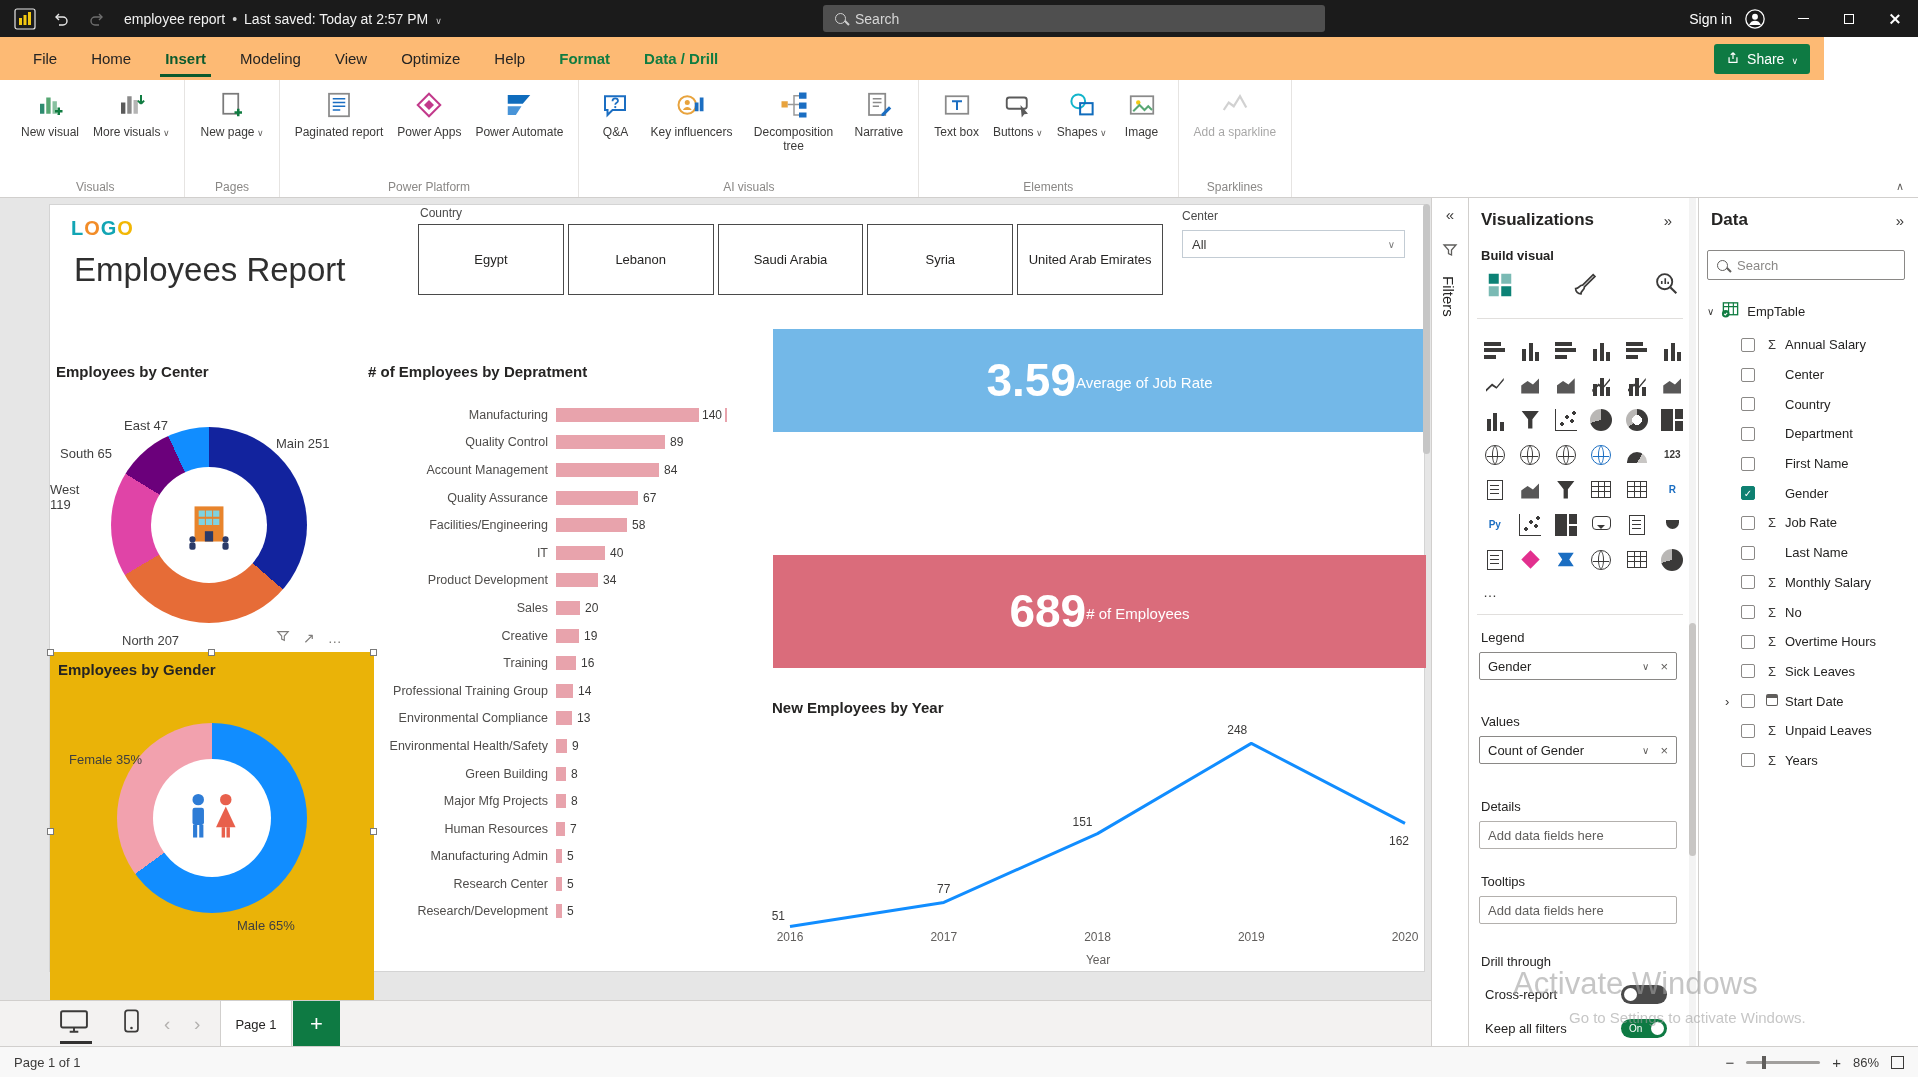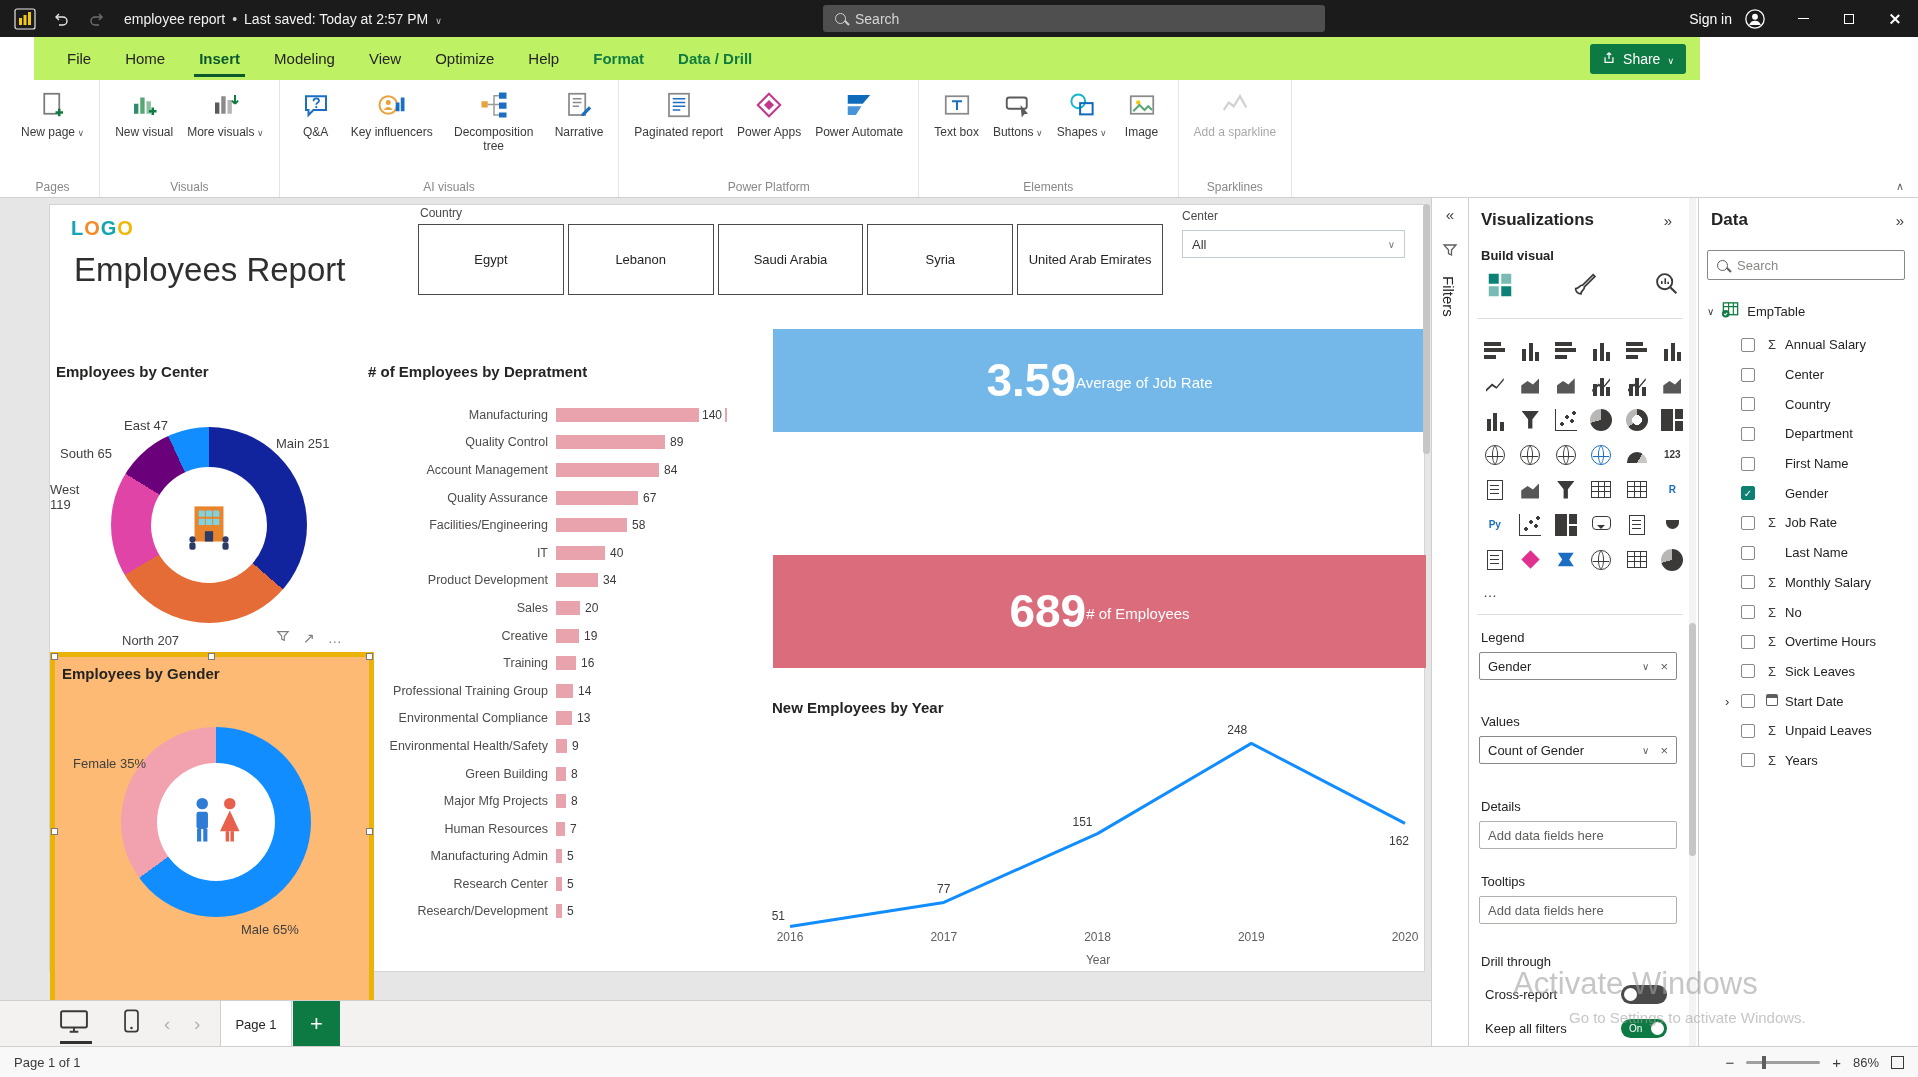--- a/index.html
+++ b/index.html
@@ -22,21 +22,21 @@
   #tb-right .signin { color:#fff; font-size:14px; }
   .winbtns { position:absolute; right:0; top:0; height:37px; display:flex; }
   .winbtn { width:46px; height:37px; display:flex; align-items:center; justify-content:center; }
   .ic-min { width:11px; height:1.5px; background:#fff; }
   .ic-max { width:10px; height:10px; border:1.4px solid #fff; }
   .ic-close { position:relative; width:12px; height:12px; }
   .ic-close::before, .ic-close::after { content:""; position:absolute; left:5px; top:0; width:1.5px; height:12px; background:#fff; }
   .ic-close::before { transform:rotate(45deg); } .ic-close::after { transform:rotate(-45deg); }
 
   
-  #menubar { position:absolute; left:0; top:37px; width:1666px; height:43px; background:#bef264;margin-left:34px; }
+  #menubar { position:absolute; left:0; top:37px; width:1824px; height:43px; background:#fdba74; }
   #menu-items { position:absolute; left:16px; top:0; height:43px; display:flex; }
   .menu-item { padding:0 17px; height:43px; display:flex; align-items:center; font-size:15px; color:#252423; position:relative; cursor:default; }
   .menu-item.active { color:#0b5a2d; font-weight:bold; }
   .menu-item.active::after { content:""; position:absolute; left:12px; right:12px; bottom:3px; height:3px; background:#0b5a2d; }
   .menu-item.accent { color:#107C41; font-weight:bold; }
   #share-btn { position:absolute; right:14px; top:7px; height:30px; background:#0e7a43; border:none; border-radius:3px; color:#fff; font-size:14px; display:flex; align-items:center; gap:7px; padding:0 12px; font-family:inherit; }
   #share-btn .caret::before { content:"∨"; font-size:9px; }
 
   
   #ribbon { position:absolute; left:0; top:80px; width:1918px; height:118px; background:#fff; border-bottom:1px solid #d1cfcd; }
@@ -70,21 +70,21 @@
   .slicer-btn { flex:1; background:#fff; border:1px solid #4a4a4a; font-size:13px; color:#252423; display:flex; align-items:center; justify-content:center; text-align:center; padding:0 10px; font-family:inherit; }
   #center-label { position:absolute; left:1132px; top:4px; font-size:12px; color:#4a4a4a; }
   #center-dd { position:absolute; left:1132px; top:25px; width:223px; height:28px; background:#fff; border:1px solid #c3ccd4; display:flex; align-items:center; padding:0 9px; font-size:13px; color:#3b3a39; }
   #center-dd .caret { margin-left:auto; color:#7a7a7a; font-size:10px; } #center-dd .caret::before { content:"∨"; }
 
   .donut { position:relative; border-radius:50%; }
   .donut .hole { position:absolute; background:#fff; border-radius:50%; display:flex; align-items:center; justify-content:center; }
   .chart-lbl { position:absolute; font-size:13px; color:#3f3f3f; line-height:1.15; }
   #cv-toolbar { position:absolute; left:226px; top:274px; display:flex; gap:13px; color:#7f7d7b; font-size:14px; align-items:center; }
 
-  #gender-visual { position:absolute; left:0px; top:447px; width:324px; height:360px; border:5px solid #eab308; background:#fdba74; }
+  #gender-visual { position:absolute; left:0px; top:447px; width:324px; height:360px; border:1px solid #eab308; background:#eab308; }
   .hndl { position:absolute; width:7px; height:7px; background:#fff; border:1px solid #7a7a7a; }
 
   .dept-row { display:flex; align-items:center; height:27.6px; }
   .dept-lbl { width:196px; text-align:right; font-size:12.5px; color:#4f4d4b; padding-right:8px; white-space:nowrap; }
   .dept-bar { height:14px; position:relative; display:flex; align-items:center; justify-content:flex-end; }
   .dept-val { font-size:12px; color:#3b3a39; margin-left:5px; }
   .dept-badge { background:#fff; color:#3b3a39; font-size:12px; padding:0 3px; margin-right:2px; }
 
   .kpi { width:653px; display:flex; flex-direction:row; align-items:center; justify-content:center; color:#fff; }
   .kpi .num { font-size:46px; font-weight:bold; line-height:1.05; }
@@ -264,50 +264,76 @@
       <span class="caret"></span>
     </button>
   </div>
 
   <div id="ribbon">
     <div id="ribbon-groups">
         <div class="ribbon-group">
           <div class="rg-buttons">
             <div class="rbtn">
               <span class="ric"><svg viewBox="0 0 24 24">
-                  <rect x="5" y="3" width="12" height="16" fill="#fff" stroke="#7a7a7a" stroke-width="1.4"></rect>
-                  <path d="M17 15v6M14 18h6" stroke="#107C41" stroke-width="2"></path>
-                </svg></span>
-              <div class="rlabel">New page<span class="drop"></span></div>
-            </div>
-          </div>
-          <div class="rg-label">Pages</div>
-        </div>
-        <div class="ribbon-group">
-          <div class="rg-buttons">
-            <div class="rbtn">
-              <span class="ric"><svg viewBox="0 0 24 24">
                   <rect x="4" y="11" width="3.5" height="8" fill="#2E8B6F"></rect>
                   <rect x="9" y="6" width="3.5" height="13" fill="#57A773"></rect>
                   <rect x="14" y="9" width="3.5" height="10" fill="#88C1A0"></rect>
                   <path d="M19 14v6M16 17h6" stroke="#107C41" stroke-width="2"></path>
                 </svg></span>
               <div class="rlabel">New visual</div>
             </div>
             <div class="rbtn">
               <span class="ric"><svg viewBox="0 0 24 24">
                   <rect x="4" y="10" width="3.5" height="9" fill="#5a5a5a"></rect>
                   <rect x="9" y="5" width="3.5" height="14" fill="#8a8a8a"></rect>
                   <rect x="14" y="8" width="3.5" height="11" fill="#b5b5b5"></rect>
                   <path d="M20 4v7m0 0l-2.5-2.5M20 11l2.5-2.5" stroke="#107C41" stroke-width="1.6" fill="none"></path>
                 </svg></span>
               <div class="rlabel">More visuals<span class="drop"></span></div>
             </div>
           </div>
           <div class="rg-label">Visuals</div>
+        </div>
+        <div class="ribbon-group">
+          <div class="rg-buttons">
+            <div class="rbtn">
+              <span class="ric"><svg viewBox="0 0 24 24">
+                  <rect x="5" y="3" width="12" height="16" fill="#fff" stroke="#7a7a7a" stroke-width="1.4"></rect>
+                  <path d="M17 15v6M14 18h6" stroke="#107C41" stroke-width="2"></path>
+                </svg></span>
+              <div class="rlabel">New page<span class="drop"></span></div>
+            </div>
+          </div>
+          <div class="rg-label">Pages</div>
+        </div>
+        <div class="ribbon-group">
+          <div class="rg-buttons">
+            <div class="rbtn">
+              <span class="ric"><svg viewBox="0 0 24 24">
+                  <rect x="4" y="3" width="16" height="18" fill="none" stroke="#8a8a8a" stroke-width="1.4"></rect>
+                  <path d="M7 7h10M7 10h10M7 13h10M7 16h6" stroke="#1B6EC2" stroke-width="1.3"></path>
+                </svg></span>
+              <div class="rlabel">Paginated report</div>
+            </div>
+            <div class="rbtn">
+              <span class="ric"><svg viewBox="0 0 24 24">
+                  <path d="M12 3l9 9-9 9-9-9z" fill="none" stroke="#C2398B" stroke-width="1.6"></path>
+                  <path d="M12 8l4 4-4 4-4-4z" fill="#C2398B"></path>
+                </svg></span>
+              <div class="rlabel">Power Apps</div>
+            </div>
+            <div class="rbtn">
+              <span class="ric"><svg viewBox="0 0 24 24">
+                  <path d="M3 4h18l-6 7H3z" fill="#0F6CBD"></path>
+                  <path d="M3 13h11l-4.5 7H3z" fill="#4894D8"></path>
+                </svg></span>
+              <div class="rlabel">Power Automate</div>
+            </div>
+          </div>
+          <div class="rg-label">Power Platform</div>
         </div>
         <div class="ribbon-group">
           <div class="rg-buttons">
             <div class="rbtn">
               <span class="ric"><svg viewBox="0 0 24 24">
                   <path d="M4 5h16v11H10l-4 4v-4H4z" fill="none" stroke="#1B6EC2" stroke-width="1.6"></path>
                   <path d="M10 9c0-1.5 1-2.3 2.2-2.3 1.3 0 2.2.8 2.2 2 0 1.5-2.2 1.6-2.2 3" fill="none" stroke="#1B6EC2" stroke-width="1.4"></path>
                   <circle cx="12.2" cy="13.6" r=".9" fill="#1B6EC2"></circle>
                 </svg></span>
               <div class="rlabel">Q&amp;A</div>
@@ -335,46 +361,20 @@
             <div class="rbtn">
               <span class="ric"><svg viewBox="0 0 24 24">
                   <rect x="4" y="3" width="13" height="17" fill="none" stroke="#8a8a8a" stroke-width="1.4"></rect>
                   <path d="M7 7h7M7 10h7M7 13h5" stroke="#8a8a8a" stroke-width="1.2"></path>
                   <path d="M14 19l6-6 1.8 1.8-6 6H14z" fill="#1B6EC2"></path>
                 </svg></span>
               <div class="rlabel">Narrative</div>
             </div>
           </div>
           <div class="rg-label">AI visuals</div>
-        </div>
-        <div class="ribbon-group">
-          <div class="rg-buttons">
-            <div class="rbtn">
-              <span class="ric"><svg viewBox="0 0 24 24">
-                  <rect x="4" y="3" width="16" height="18" fill="none" stroke="#8a8a8a" stroke-width="1.4"></rect>
-                  <path d="M7 7h10M7 10h10M7 13h10M7 16h6" stroke="#1B6EC2" stroke-width="1.3"></path>
-                </svg></span>
-              <div class="rlabel">Paginated report</div>
-            </div>
-            <div class="rbtn">
-              <span class="ric"><svg viewBox="0 0 24 24">
-                  <path d="M12 3l9 9-9 9-9-9z" fill="none" stroke="#C2398B" stroke-width="1.6"></path>
-                  <path d="M12 8l4 4-4 4-4-4z" fill="#C2398B"></path>
-                </svg></span>
-              <div class="rlabel">Power Apps</div>
-            </div>
-            <div class="rbtn">
-              <span class="ric"><svg viewBox="0 0 24 24">
-                  <path d="M3 4h18l-6 7H3z" fill="#0F6CBD"></path>
-                  <path d="M3 13h11l-4.5 7H3z" fill="#4894D8"></path>
-                </svg></span>
-              <div class="rlabel">Power Automate</div>
-            </div>
-          </div>
-          <div class="rg-label">Power Platform</div>
         </div>
         <div class="ribbon-group">
           <div class="rg-buttons">
             <div class="rbtn">
               <span class="ric"><svg viewBox="0 0 24 24">
                   <rect x="3" y="5" width="18" height="14" fill="none" stroke="#8a8a8a" stroke-width="1.4"></rect>
                   <path d="M8 9h8M12 9v7" stroke="#1B6EC2" stroke-width="1.6"></path>
                 </svg></span>
               <div class="rlabel">Text box</div>
             </div>

